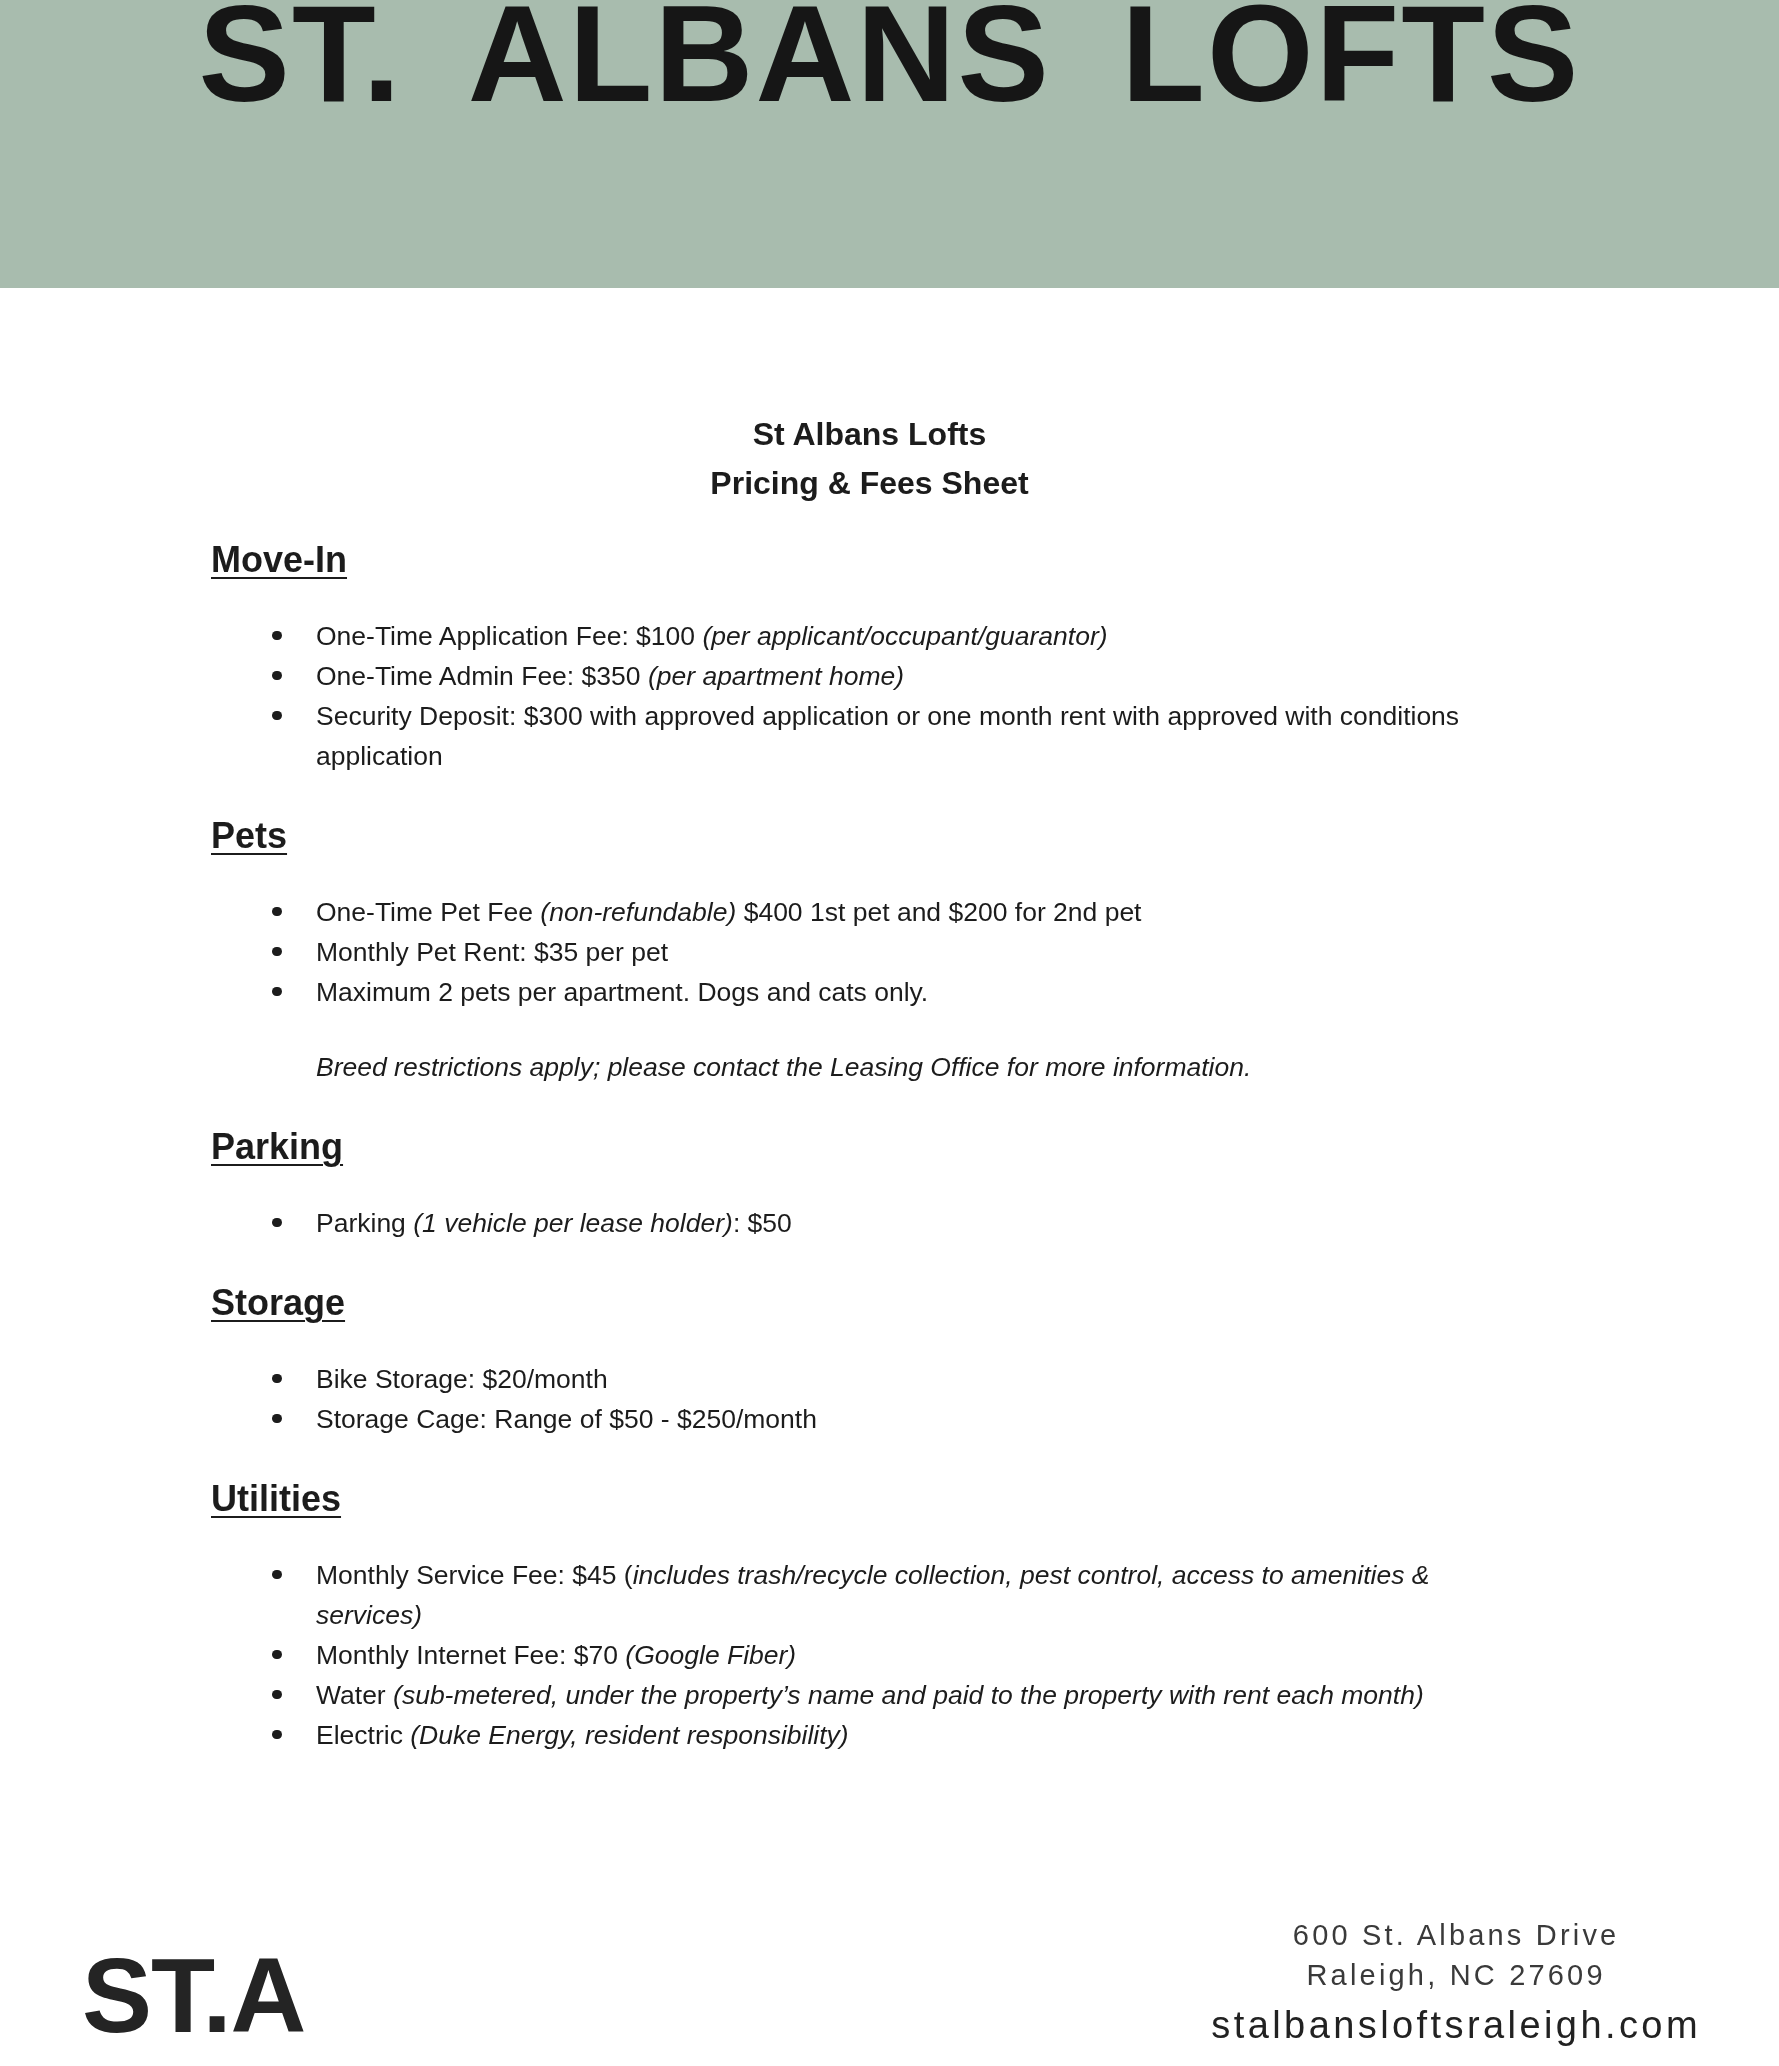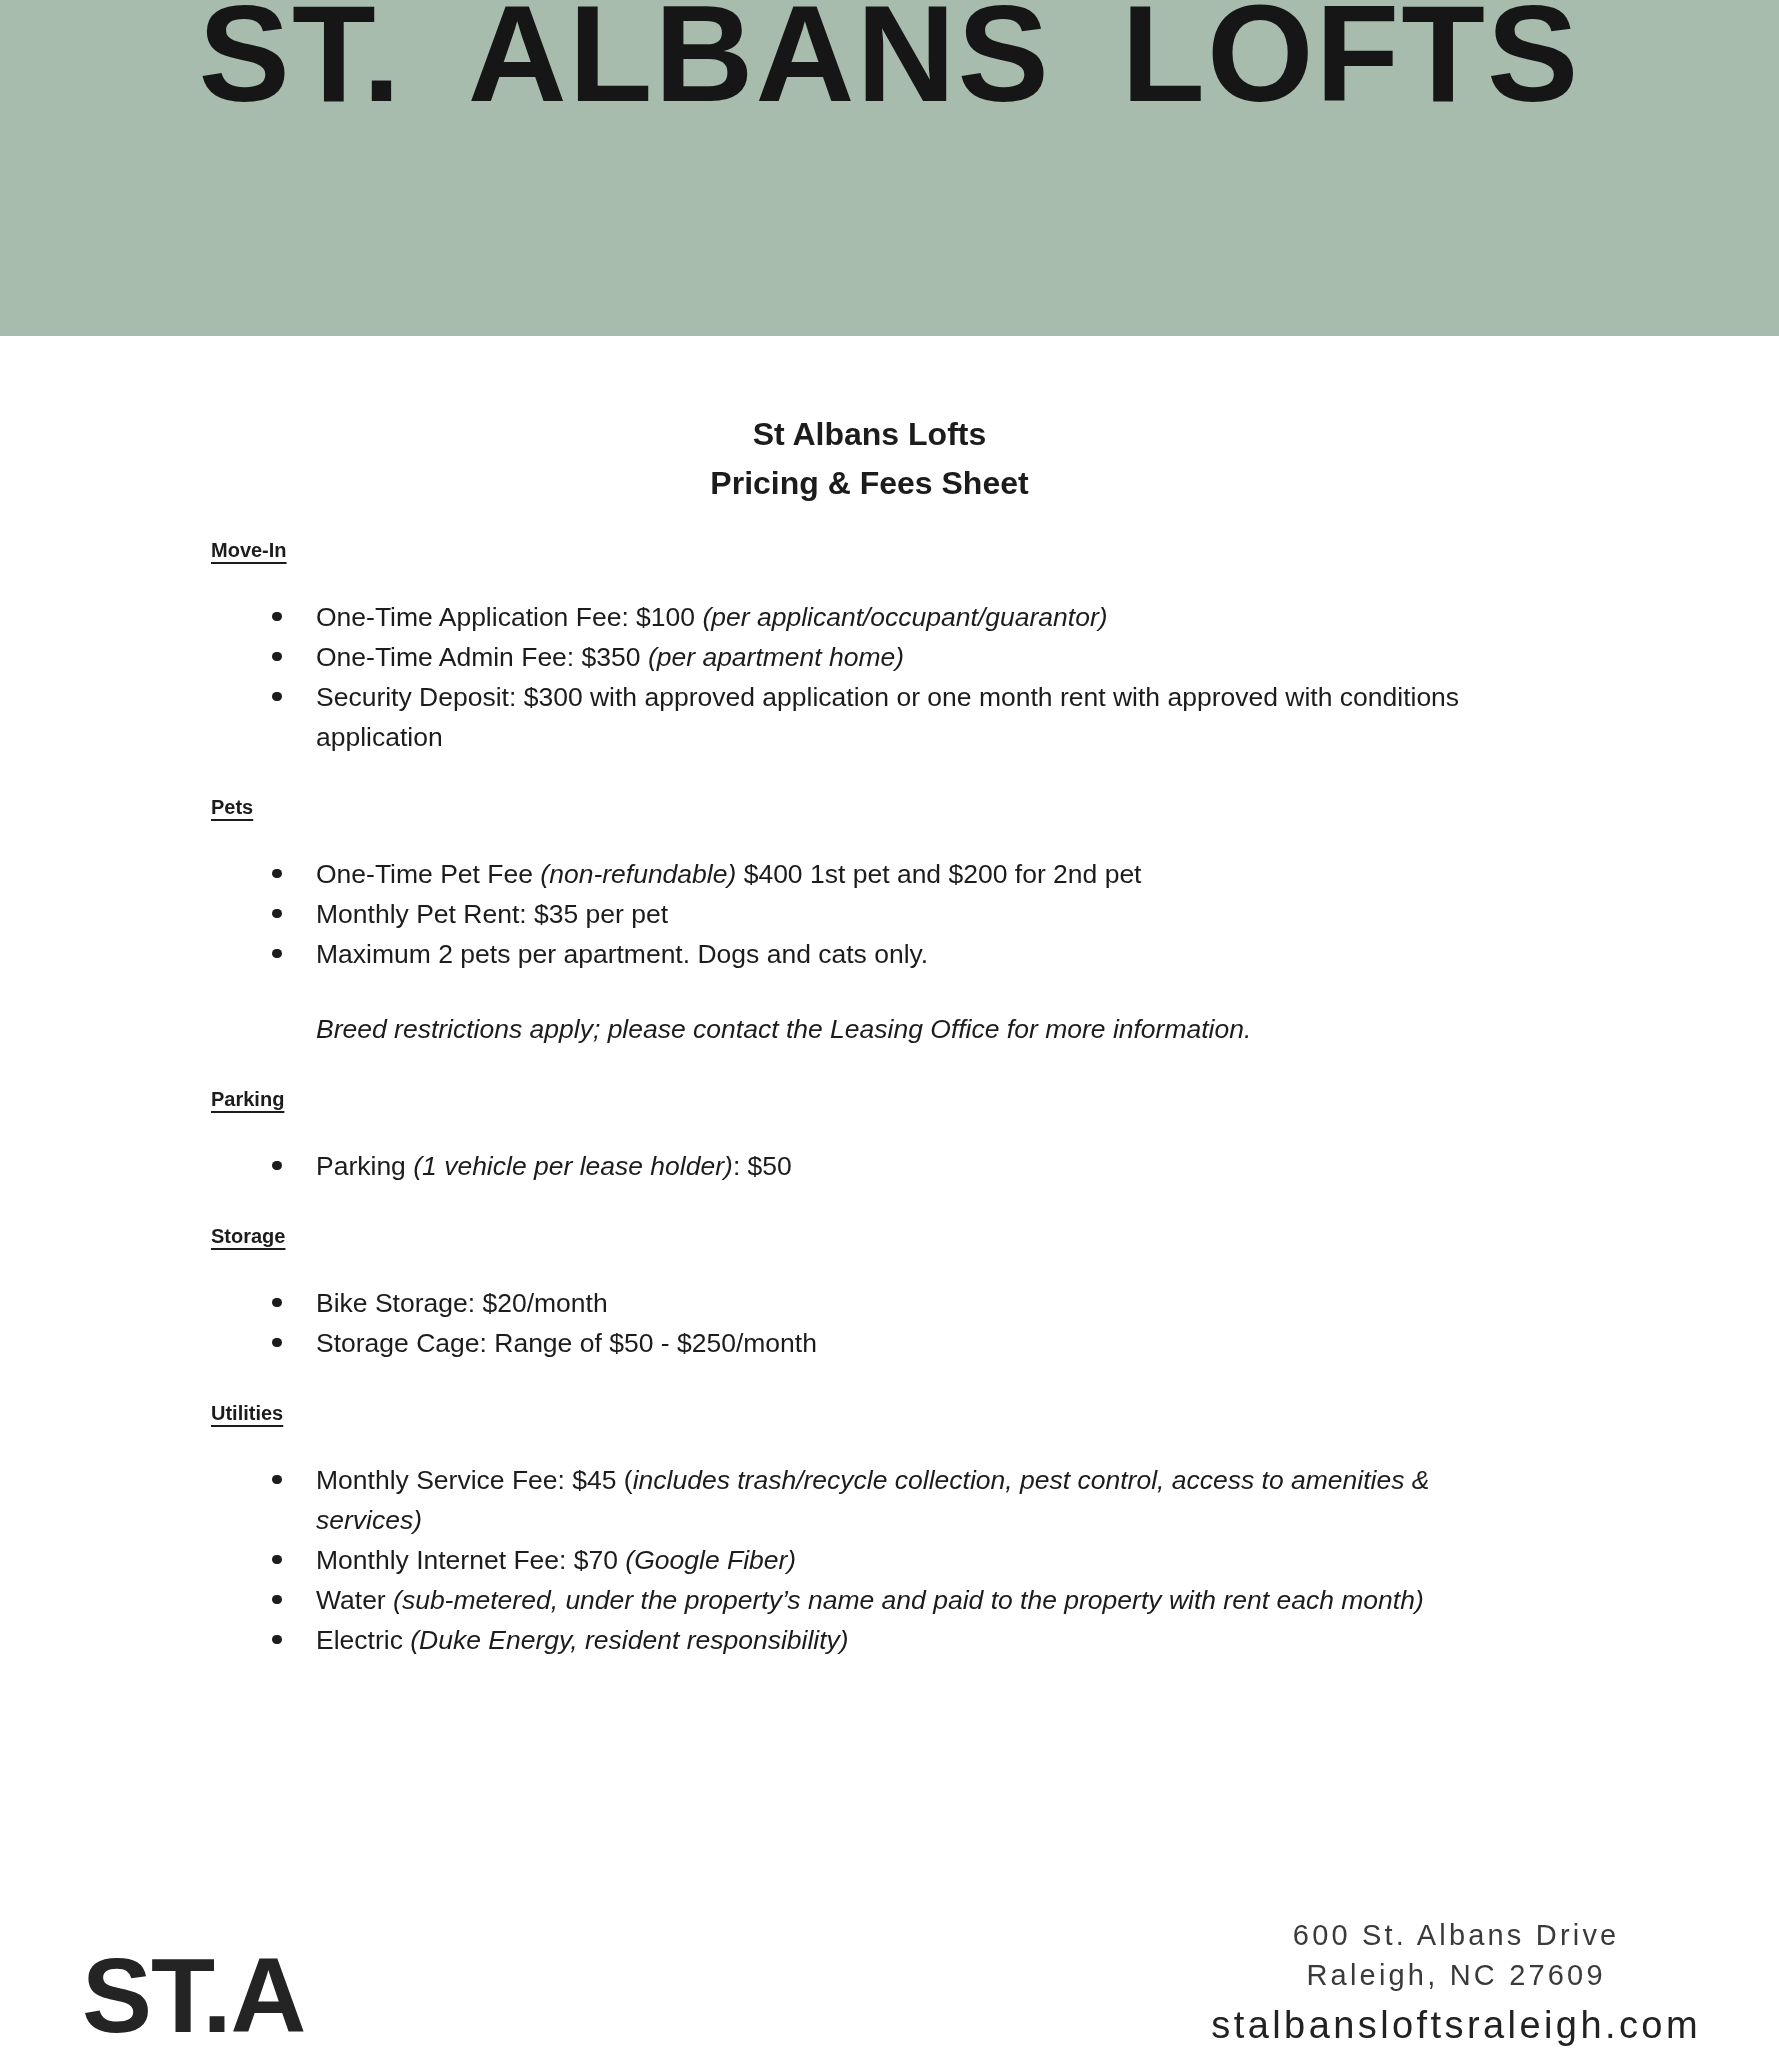--- a/index.html
+++ b/index.html
@@ -11,21 +11,21 @@
     background: #ffffff;
     overflow: hidden;
     font-family: "Liberation Sans", sans-serif;
     color: #1c1c1c;
   }
   
   .band {
     position: absolute;
     top: 0; left: 0;
     width: 100%;
-    height: 336px;
+    height: 288px;
     background: var(--band, #a8bcae);
     overflow: hidden;
   }
   .brand-logo {
     margin-top: -25px;
     text-align: center;
     font-size: 137px;
     font-weight: bold;
     letter-spacing: 0.015em;
     word-spacing: 0.22em;
@@ -41,21 +41,21 @@
   }
   h1.title, h2.subtitle {
     text-align: center;
     font-size: 32px;
     font-weight: bold;
     line-height: 33px;
     color: #1c1c1c;
   }
   h2.subtitle { margin-top: 16px; }
   h3.sec-heading {
-    font-size: 20px;
+    font-size: 36px;
     font-weight: bold;
     text-decoration: underline;
     text-decoration-thickness: 2.1px;
     text-underline-offset: 4.9px;
     margin-top: 39px;
     color: #1c1c1c;
   }
   ul.bullets {
     list-style: none;
     margin-top: 35px;

